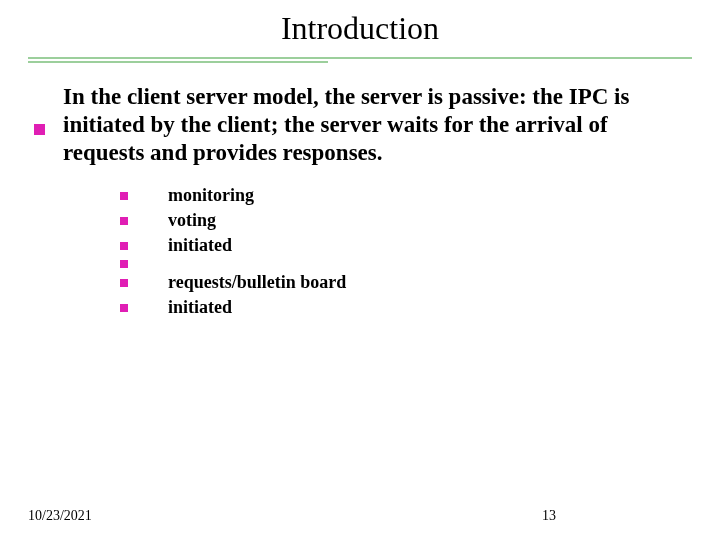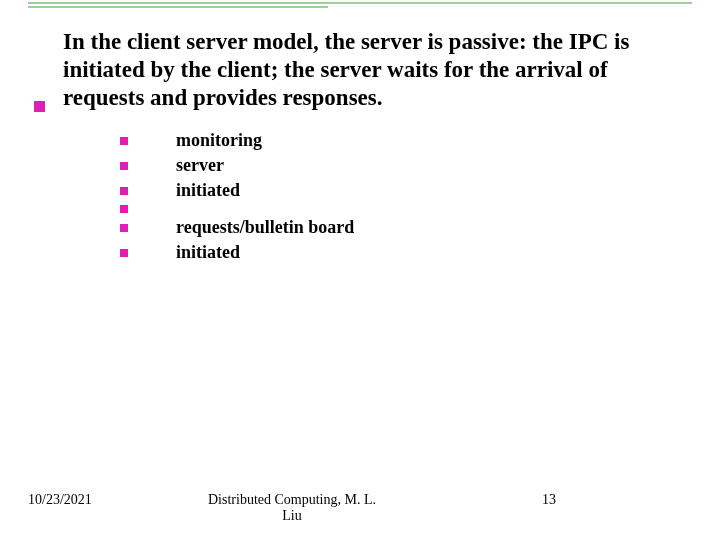--- a/index.html
+++ b/index.html
@@ -47,21 +47,21 @@
     background: #9ccf9c;
   }
   .content {
     padding: 18px 28px 0 28px;
   }
   .top-list {
     list-style: none;
   }
   .top-list > li {
     display: flex;
-    align-items: flex-end;
+    align-items: center;
     margin-bottom: 8px;
   }
   .bullet-main {
     width: 11px;
     height: 11px;
     background: #e01eb4;
     flex: 0 0 11px;
     margin-top: 8px;
     margin-right: 18px;
     margin-left: 6px;
@@ -84,41 +84,41 @@
   .bullet-sub {
     width: 8px;
     height: 8px;
     background: #e01eb4;
     flex: 0 0 8px;
     margin-right: 40px;
   }
   .sub-text {
     font-size: 18px;
     font-weight: bold;
-    margin-left: 8px;
   }
   .footer {
     position: absolute;
     bottom: 16px;
     left: 0;
     width: 584px;
     padding: 0 28px;
     display: flex;
     justify-content: flex-end;
     font-size: 14px;
   }
   .footer-left { flex: 1; text-align: left; }
   .footer-center { flex: 1; text-align: center; }
   .footer-right { flex: 1; text-align: right; }
 </style>
 </head>
 <body>
 
 <div class="slide">
 
+  <div class="title">Introduction</div>
 
   <div class="rule-wrap">
     <div class="hr-long"></div>
     <div class="hr-short"></div>
   </div>
 
   <div class="content">
     <ul class="top-list">
       <li>
         <span class="bullet-main"></span>
@@ -126,21 +126,21 @@
       </li>
     </ul>
 
     <ul class="sub-list">
       <li>
         <span class="bullet-sub"></span>
         <span class="sub-text">monitoring</span>
       </li>
       <li>
         <span class="bullet-sub"></span>
-        <span class="sub-text">server</span>
+        <span class="sub-text">voting</span>
       </li>
       <li>
         <span class="bullet-sub"></span>
         <span class="sub-text">initiated</span>
       </li>
       <li>
         <span class="bullet-sub"></span>
       </li>
       <li>
         <span class="bullet-sub"></span>
@@ -148,17 +148,16 @@
       </li>
       <li>
         <span class="bullet-sub"></span>
         <span class="sub-text"> initiated</span>
       </li>
     </ul>
   </div>
 
   <div class="footer">
     <div class="footer-left">10/23/2021</div>
-    <div class="footer-center">Distributed Computing, M. L. Liu</div>
     <div class="footer-right">13</div>
   </div>
 
 </div>
 
 </body></html>

